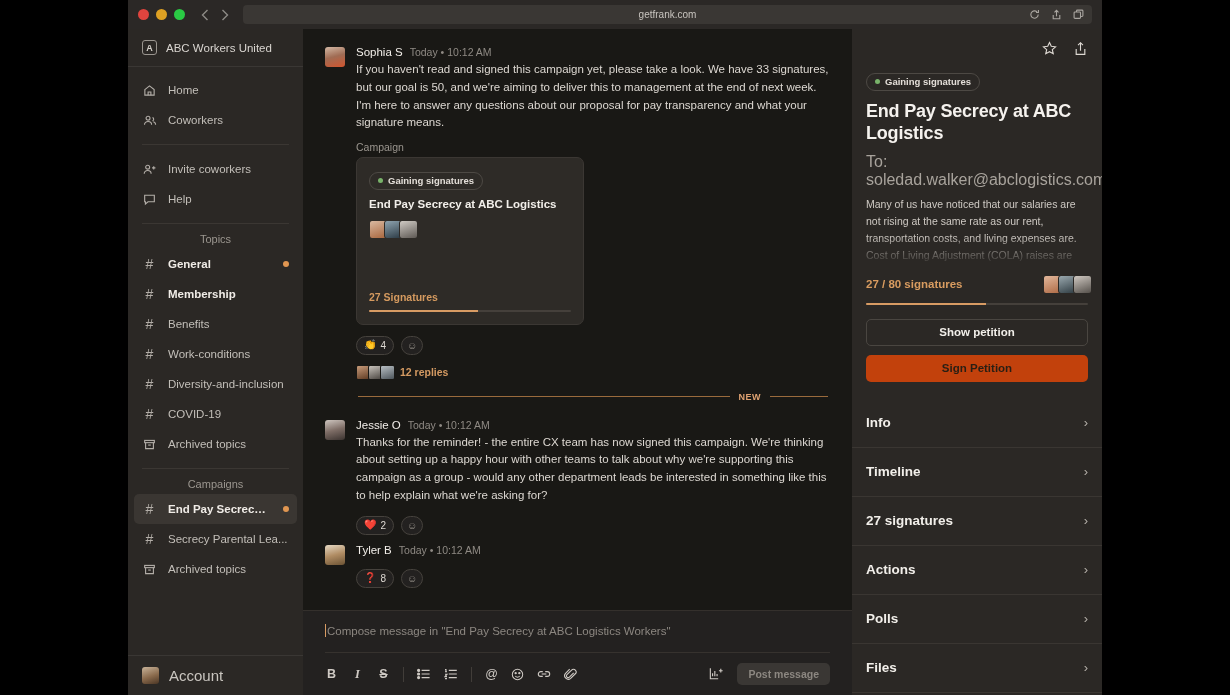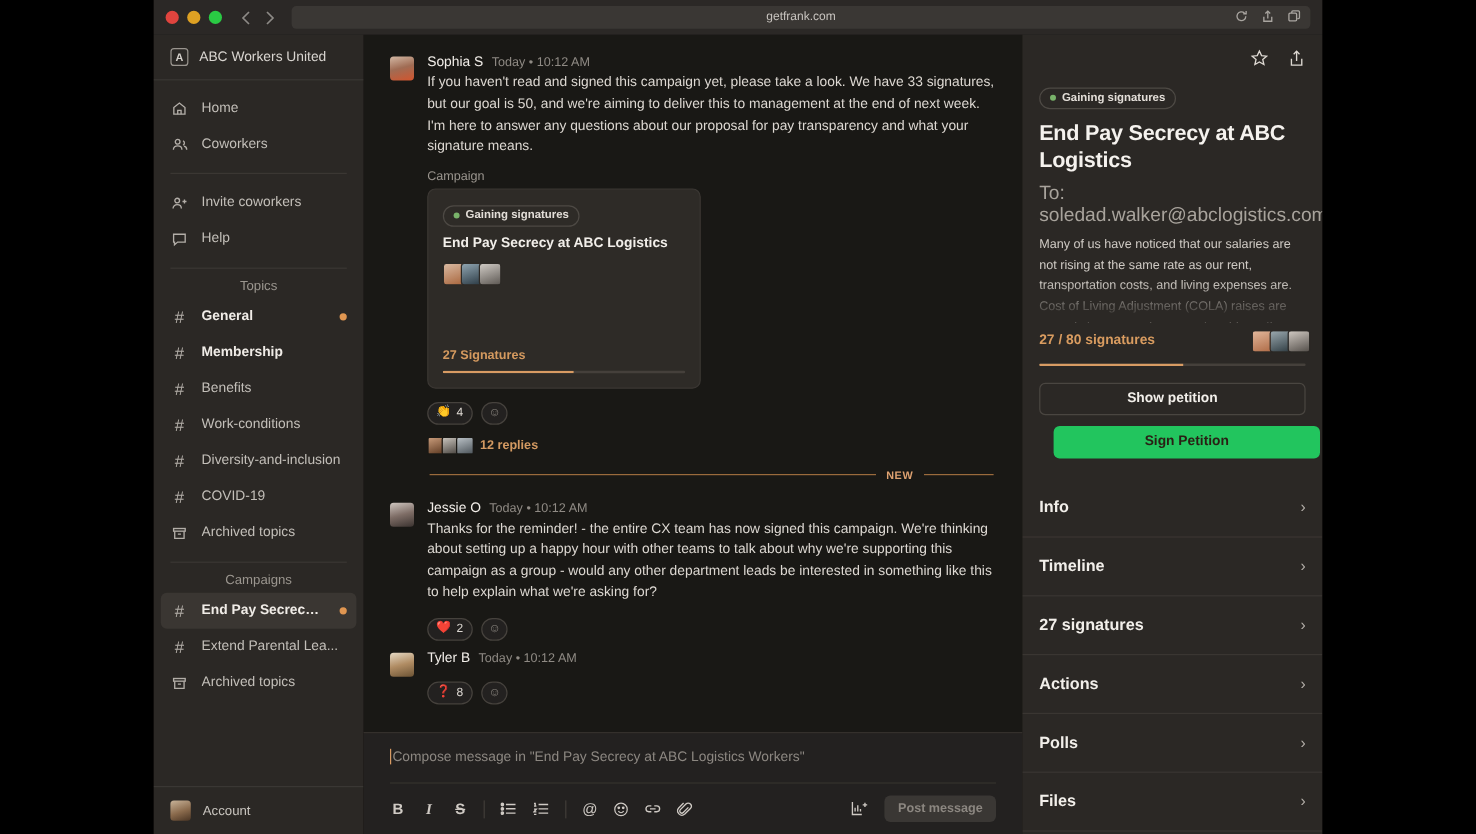--- a/index.html
+++ b/index.html
@@ -82,21 +82,21 @@
   .hash { font-size: 14px; color: #aaa49d; line-height: 1; }
 
   .account-row {
     height: 40px; display: flex; align-items: center; gap: 10px;
     padding: 0 14px; border-top: 1px solid #3a3734;
   }
   .acct-av {
     width: 17px; height: 17px; border-radius: 3px; flex-shrink: 0;
     background: linear-gradient(160deg,#c9b49a 0%,#8a6a4c 55%,#4a3524 100%);
   }
-  .acct-name { font-size: 11px; color: #c9c5bf; }
+  .acct-name { font-size: 15px; color: #c9c5bf; }
 
   
   .chat {
     flex: 1; background: #191815; display: flex; flex-direction: column;
     position: relative; min-width: 0;
   }
   .messages { flex: 1; overflow: hidden; padding: 10px 0 0; }
   .msg { display: flex; gap: 11px; padding: 6px 22px 2px 22px; }
   .avatar {
     width: 20px; height: 20px; border-radius: 3px; flex-shrink: 0; margin-top: 2px;
@@ -240,24 +240,23 @@
   .rp-progress > i { display: block; height: 100%; background: #d89b63; }
 
   .btn-outline {
     display: block; width: 100%; margin-top: 14px; height: 27px;
     background: transparent; border: 1px solid #4a4641; border-radius: 5px;
     color: #f2efea; font-size: 11.5px; font-weight: bold;
     font-family: "Liberation Sans", sans-serif;
   }
   .btn-primary {
     display: block; width: 100%; margin-top: 9px; height: 27px;
-    background: #22c55e; border: none; border-radius: 5px;
+    background: #c2410c; border: none; border-radius: 5px;
     color: #2a1f14; font-size: 11.5px; font-weight: bold;
     font-family: "Liberation Sans", sans-serif;
-    margin-left: 12px;
   }
   .acc-list { margin-top: 16px; }
   .acc-row {
     display: flex; align-items: center; justify-content: space-between;
     height: 49px; border-top: 1px solid #3a3632; padding: 0 14px;
   }
   .acc-row:first-child { border-top: none; }
   .acc-label { font-size: 13.5px; font-weight: bold; color: #f2efea; }
   .chev { color: #b3aea8; font-size: 13px; }
 </style>
@@ -406,21 +405,21 @@
 
           <div class="section-label">Campaigns</div>
 
           <div class="nav-item active bold">
             <span class="ico hash">#</span>
             <span class="lbl">End Pay Secrecy at...</span>
             <span class="unread"></span>
           </div>
           <div class="nav-item">
             <span class="ico hash">#</span>
-            <span class="lbl">Extend Parental Lea...</span>
+            <span class="lbl">Secrecy Parental Lea...</span>
           </div>
           <div class="nav-item">
             <span class="ico">
               <svg width="13" height="13" viewBox="0 0 14 14" fill="none" stroke="currentColor" stroke-width="1.2">
                   <rect x="1.8" y="2.6" width="10.4" height="2.4"></rect>
                   <path d="M2.8 5v6.4h8.4V5"></path>
                   <path d="M5.6 7.6h2.8"></path>
                 </svg>
             </span>
             <span class="lbl">Archived topics</span>

